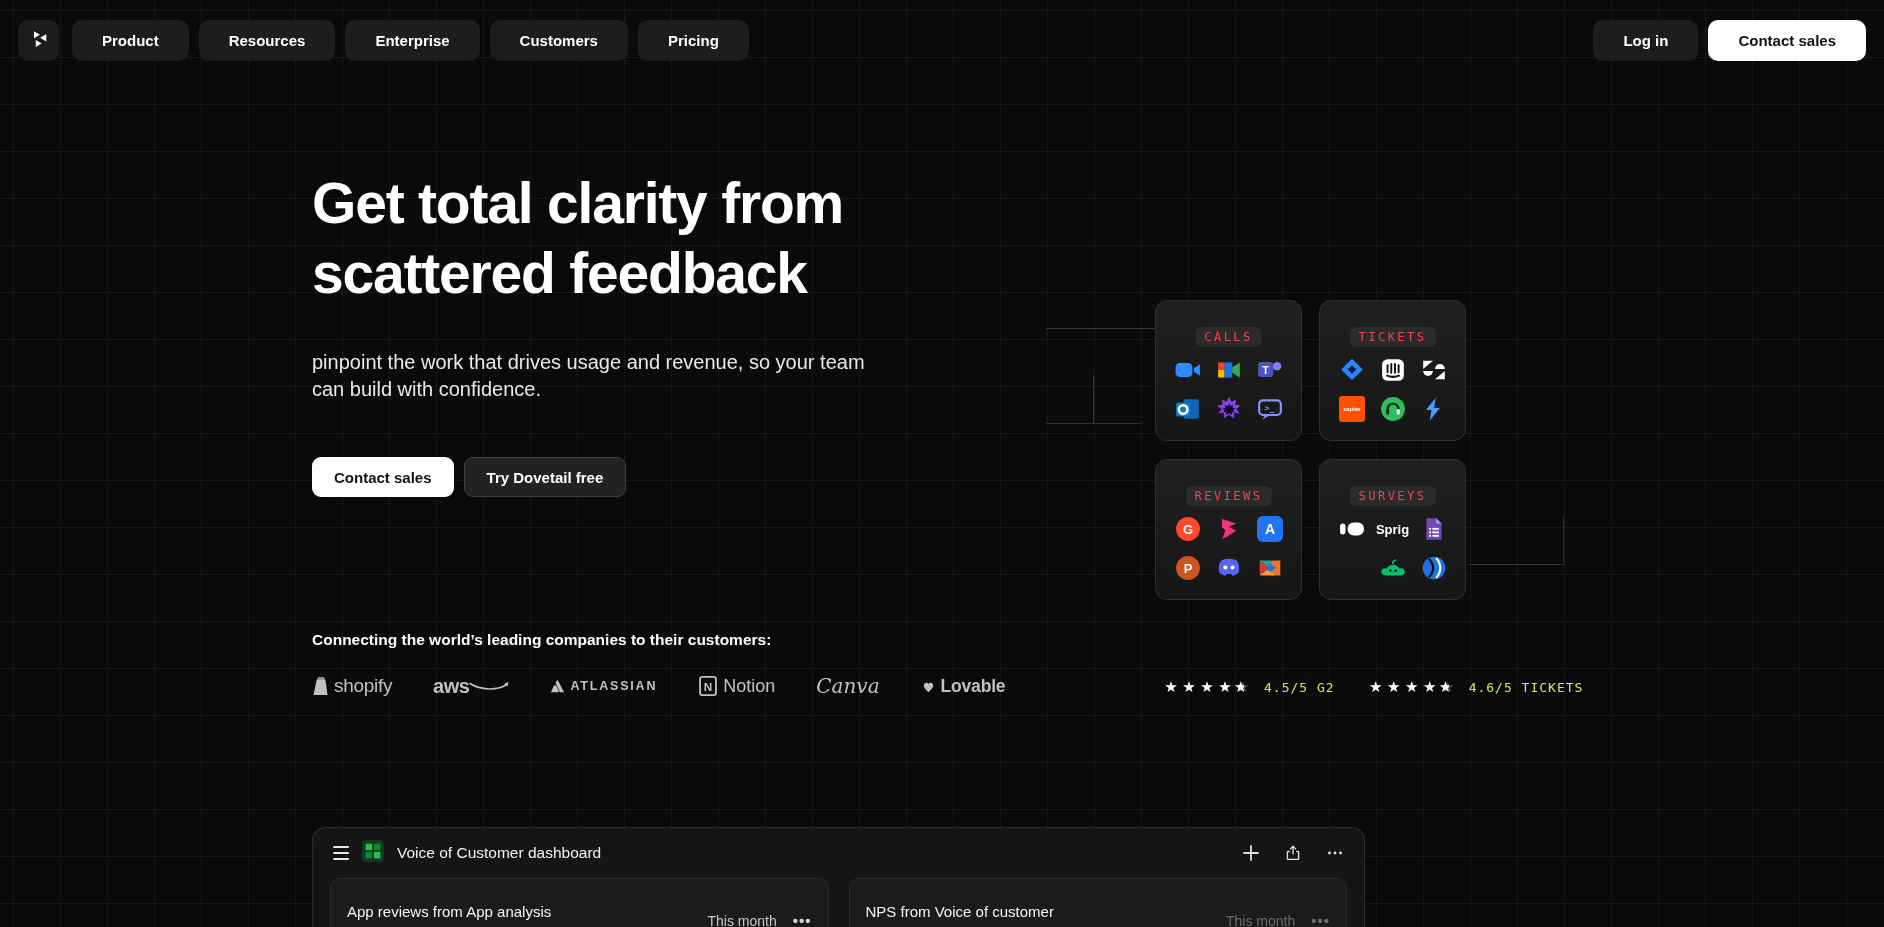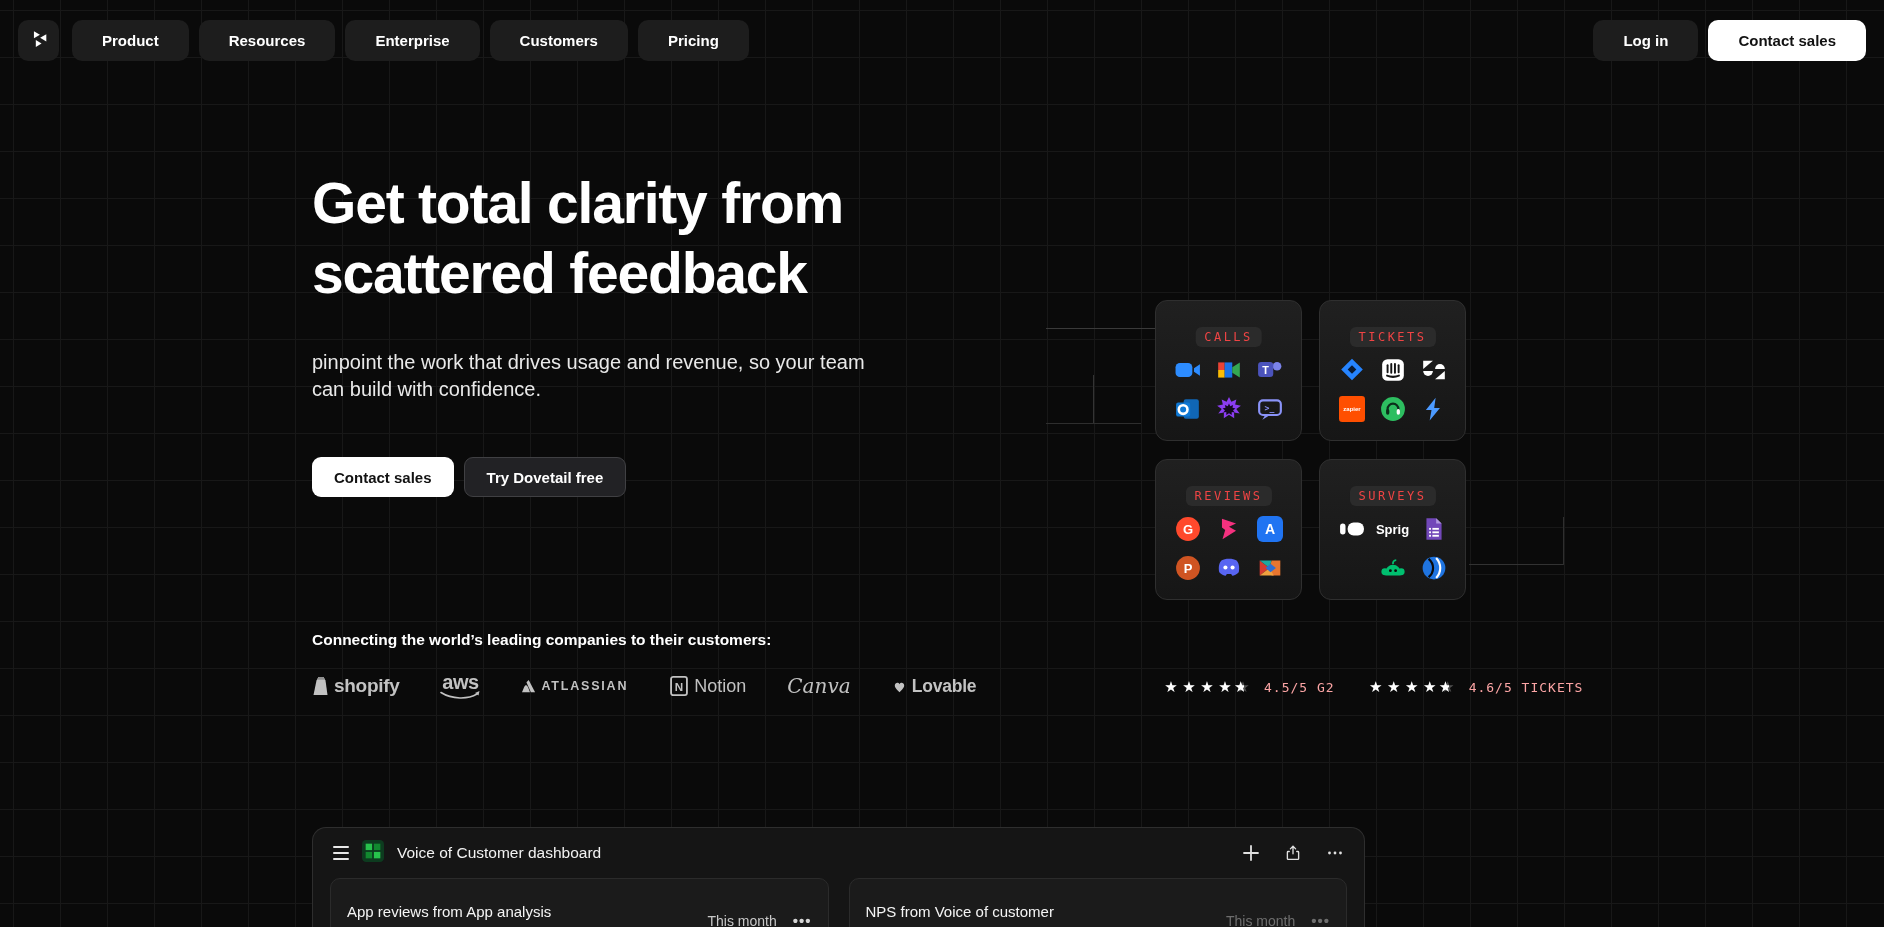--- a/index.html
+++ b/index.html
@@ -43,36 +43,36 @@
   .ic { width:26px; height:26px; display:flex; align-items:center; justify-content:center; }
   .ic svg { width:26px; height:26px; display:block; }
   .sprig-txt { font-size:13px; font-weight:600; color:#fff; white-space:nowrap; justify-self:center; align-self:center; }
 
   
   .logos-heading { position:absolute; left:312px; top:631px; font-size:15.5px; font-weight:700; color:#fff; }
   .logos { position:absolute; left:312px; top:666px; height:40px; display:flex; align-items:center; gap:41px;
     color:#c2c2c2; }
   .logo { display:flex; align-items:center; gap:5px; }
   .logo svg { display:block; }
-  .shopify-txt { font-size:19px; font-weight:700; letter-spacing:-0.3px; }
-  .aws-wrap { display:flex; flex-direction:column; align-items:center; }
+  .shopify-txt { font-size:19px; font-weight:400; letter-spacing:-0.3px; }
+  .aws-wrap { display:flex; flex-direction:row; align-items:center; }
   .aws-txt { font-size:20px; font-weight:700; letter-spacing:-0.5px; line-height:18px; }
   .atl-txt { font-size:12.5px; font-weight:800; letter-spacing:1.8px; }
   .notion-txt { font-size:18px; font-weight:500; }
   .canva-txt { font-family:"DejaVu Serif",serif; font-style:italic; font-weight:400; font-size:20px; }
   .lovable-txt { font-size:17.5px; font-weight:800; letter-spacing:-0.2px; }
 
   
   .ratings { position:absolute; left:1162px; top:678px; display:flex; gap:32px; align-items:center; }
   .rating { display:flex; align-items:center; gap:12px; }
   .stars { display:flex; }
   .st { color:#fff; font-size:15px; width:18px; text-align:center; }
   .st.half { position:relative; color:#4f4f4f; }
   .st.half i { position:absolute; left:0; top:0; width:55%; overflow:hidden; color:#fff; font-style:normal; }
-  .rtext { font-family:"DejaVu Sans Mono",monospace; font-size:13px; color:#fca5a5; letter-spacing:1px; white-space:nowrap;text-align:right; }
+  .rtext { font-family:"DejaVu Sans Mono",monospace; font-size:13px; color:#bef264; letter-spacing:1px; white-space:nowrap;text-align:right; }
 
   
   .dashboard { position:absolute; left:312px; top:827px; width:1053px; height:111px;
     background:#151515; border:1px solid #2e2e2e; border-bottom:none; border-radius:14px 14px 0 0; }
   .dash-header { height:50px; display:flex; align-items:center; padding:0 20px; gap:13px; }
   .dash-title { font-size:15.5px; font-weight:500; color:#f2f2f2; }
   .dash-actions { margin-left:auto; display:flex; align-items:center; gap:24px; }
   .dash-actions svg { display:block; cursor:pointer; }
   .widgets { display:flex; gap:20px; padding:0 17px; }
   .widget { flex:1; height:80px; background:#1b1b1b; border:1px solid #2b2b2b; border-radius:10px; padding:15px 16px; }

